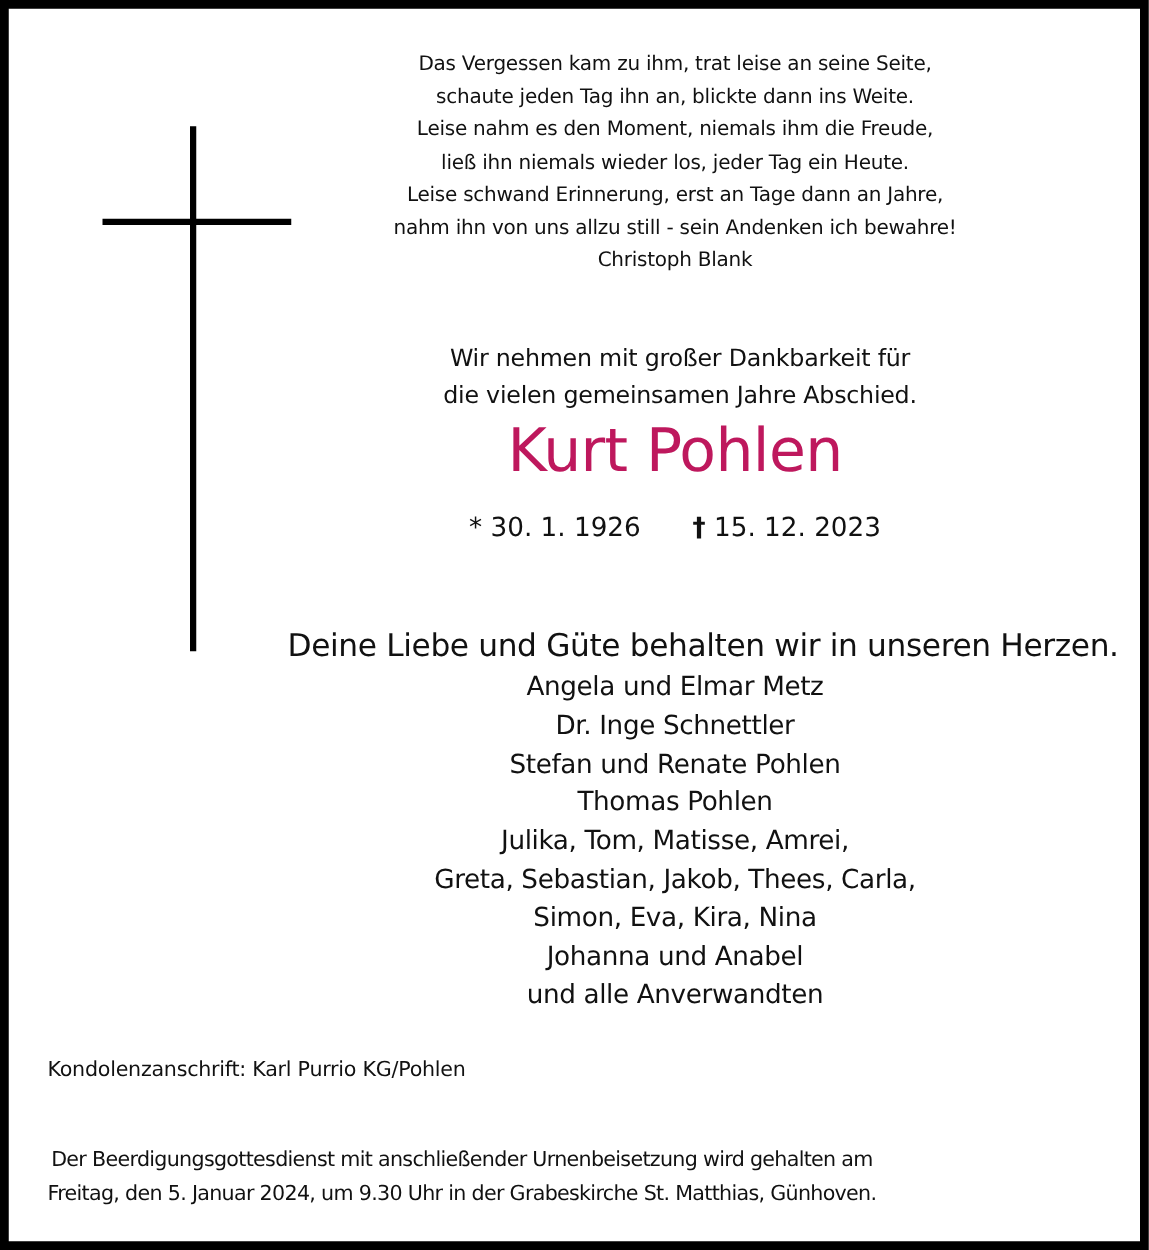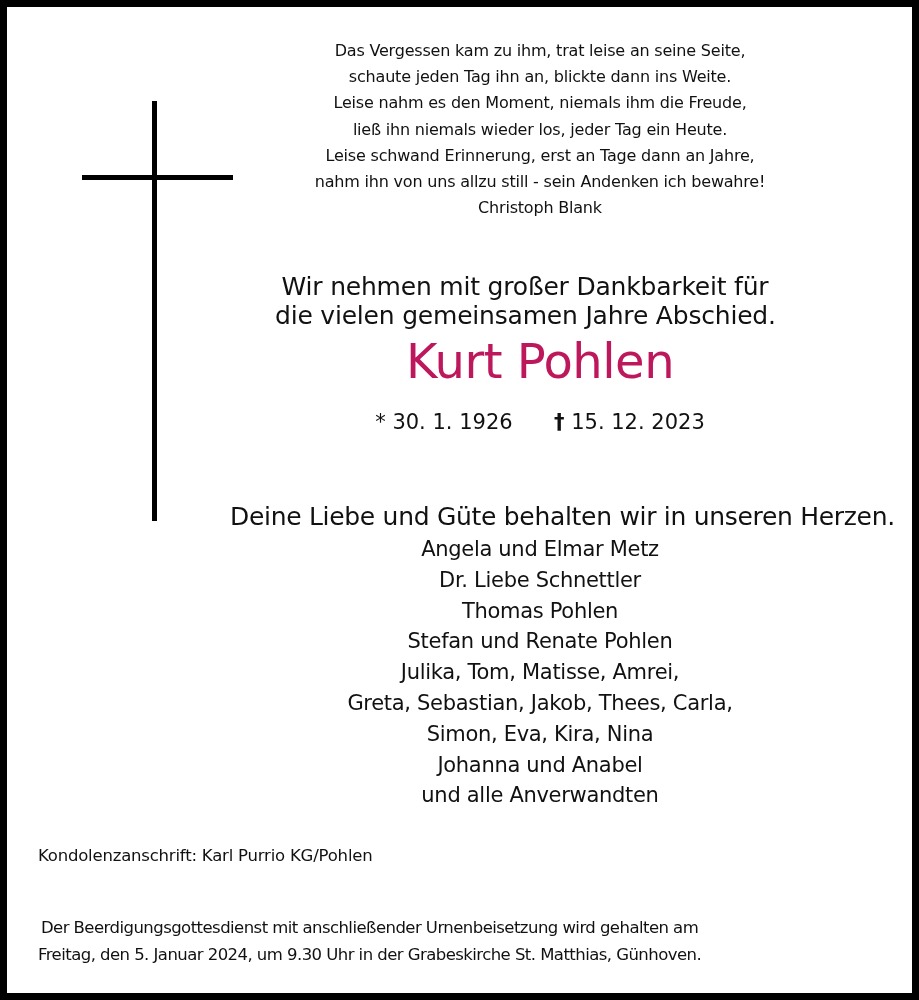--- a/index.html
+++ b/index.html
@@ -26,22 +26,22 @@
     text-align: center;
     white-space: nowrap;
   }
   .poem {
     left: 255px; width: 570px; top: 38px;
     font-size: 16px; line-height: 26.2px;
     letter-spacing: -0.2px;
   }
   .poem div { height: 26.2px; }
   .intro {
-    left: 275px; width: 500px; top: 273px;
-    font-size: 25px; line-height: 28.5px;
+    left: 294px; width: 500px; top: 273px;
+    font-size: 19px; line-height: 28.5px;
     letter-spacing: -0.2px;
   }
   .name {
     left: 300px; width: 480px; top: 331px;
     font-size: 48px; line-height: 60px;
     letter-spacing: -0.5px;
     color: #be185d;
   }
   .dates {
     left: 300px; width: 480px; top: 407px;
@@ -105,23 +105,23 @@
   <span>30. 1. 1926</span>
   <span class="gap"></span>
   <span class="dagger">†</span>
   <span>15. 12. 2023</span>
 </div>
 
 <div class="txt motto">Deine Liebe und Güte behalten wir in unseren Herzen.</div>
 
 <div class="txt family">
   <div>Angela und Elmar Metz</div>
-  <div>Dr. Liebe Schnettler</div>
+  <div>Dr. Inge Schnettler</div>
+  <div>Stefan und Renate Pohlen</div>
   <div>Thomas Pohlen</div>
-  <div>Stefan und Renate Pohlen</div>
   <div>Julika, Tom, Matisse, Amrei,</div>
   <div>Greta, Sebastian, Jakob, Thees, Carla,</div>
   <div>Simon, Eva, Kira, Nina</div>
   <div>Johanna und Anabel</div>
   <div>und alle Anverwandten</div>
 </div>
 
 <div class="txt addr">
   <div>Kondolenzanschrift: Karl Purrio KG/Pohlen</div>
 </div>

